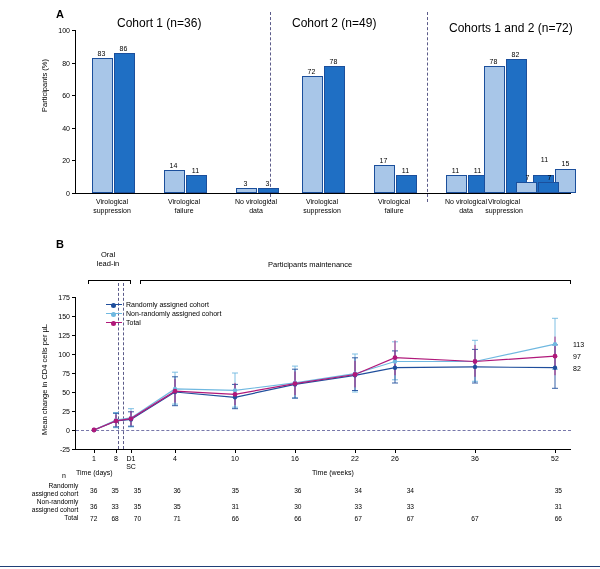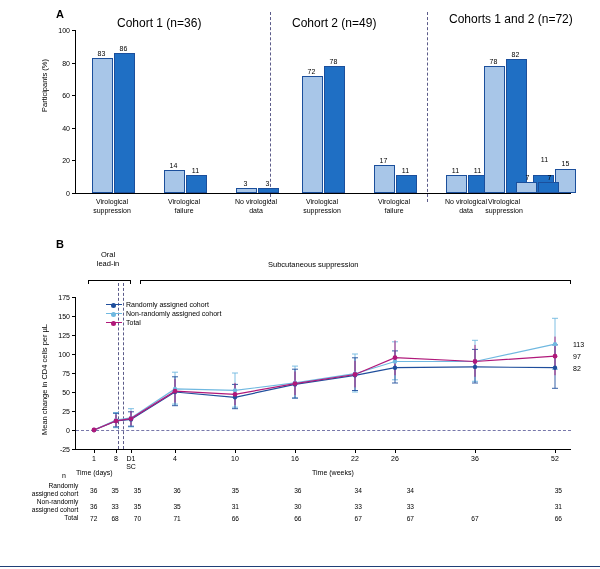--- a/index.html
+++ b/index.html
@@ -59,21 +59,21 @@
 </head>
 <body>
 
 <div class="page">
 
   <div id="panelA">
     <div class="panel-letter" id="letterA">A</div>
 
     <div class="cohort-title" style="left:117px;top:16px;">Cohort 1 (n=36)</div>
     <div class="cohort-title" style="left:292px;top:16px;">Cohort 2 (n=49)</div>
-    <div class="cohort-title" style="left:449px;top:12px;">Cohorts 1 and 2 (n=72)</div>
+    <div class="cohort-title" style="left:449px;top:21px;">Cohorts 1 and 2 (n=72)</div>
 
     <div class="vdash" style="left:270px;top:12px;height:190px;"></div>
     <div class="vdash" style="left:427px;top:12px;height:190px;"></div>
 
     <div id="aYLabel">Participants (%)</div>
 
     <div id="aPlot">
 
       <div class="atick" style="top:163px;"></div>
       <div class="aticklabel" style="top:163px;">0</div>
@@ -268,21 +268,21 @@
     <div class="xcat" style="left:394px;top:197px;">Virological<br>failure</div>
     <div class="xcat" style="left:466px;top:197px;">No virological<br>data</div>
     <div class="xcat" style="left:504px;top:197px;">Virological<br>suppression</div>
 
   </div>
 
   <div id="panelB">
     <div class="panel-letter" style="left:56px;top:-12px;">B</div>
 
     <div class="bracket" style="left:88px;top:0px;line-height:9px;text-align:center;width:40px;">Oral<br>lead-in</div>
-    <div class="bracket" style="left:268px;top:10px;">Subcutaneous suppression</div>
+    <div class="bracket" style="left:268px;top:10px;">Participants maintenance</div>
     <div class="brk-line" style="left:88px;top:30px;width:42px;"></div>
     <div class="brk-cap" style="left:88px;top:30px;"></div>
     <div class="brk-cap" style="left:130px;top:30px;"></div>
     <div class="brk-line" style="left:140px;top:30px;width:430px;"></div>
     <div class="brk-cap" style="left:140px;top:30px;"></div>
     <div class="brk-cap" style="left:570px;top:30px;"></div>
 
     <div class="vdash" style="left:118px;top:33px;height:166px;"></div>
     <div class="vdash" style="left:123px;top:33px;height:166px;"></div>
 

